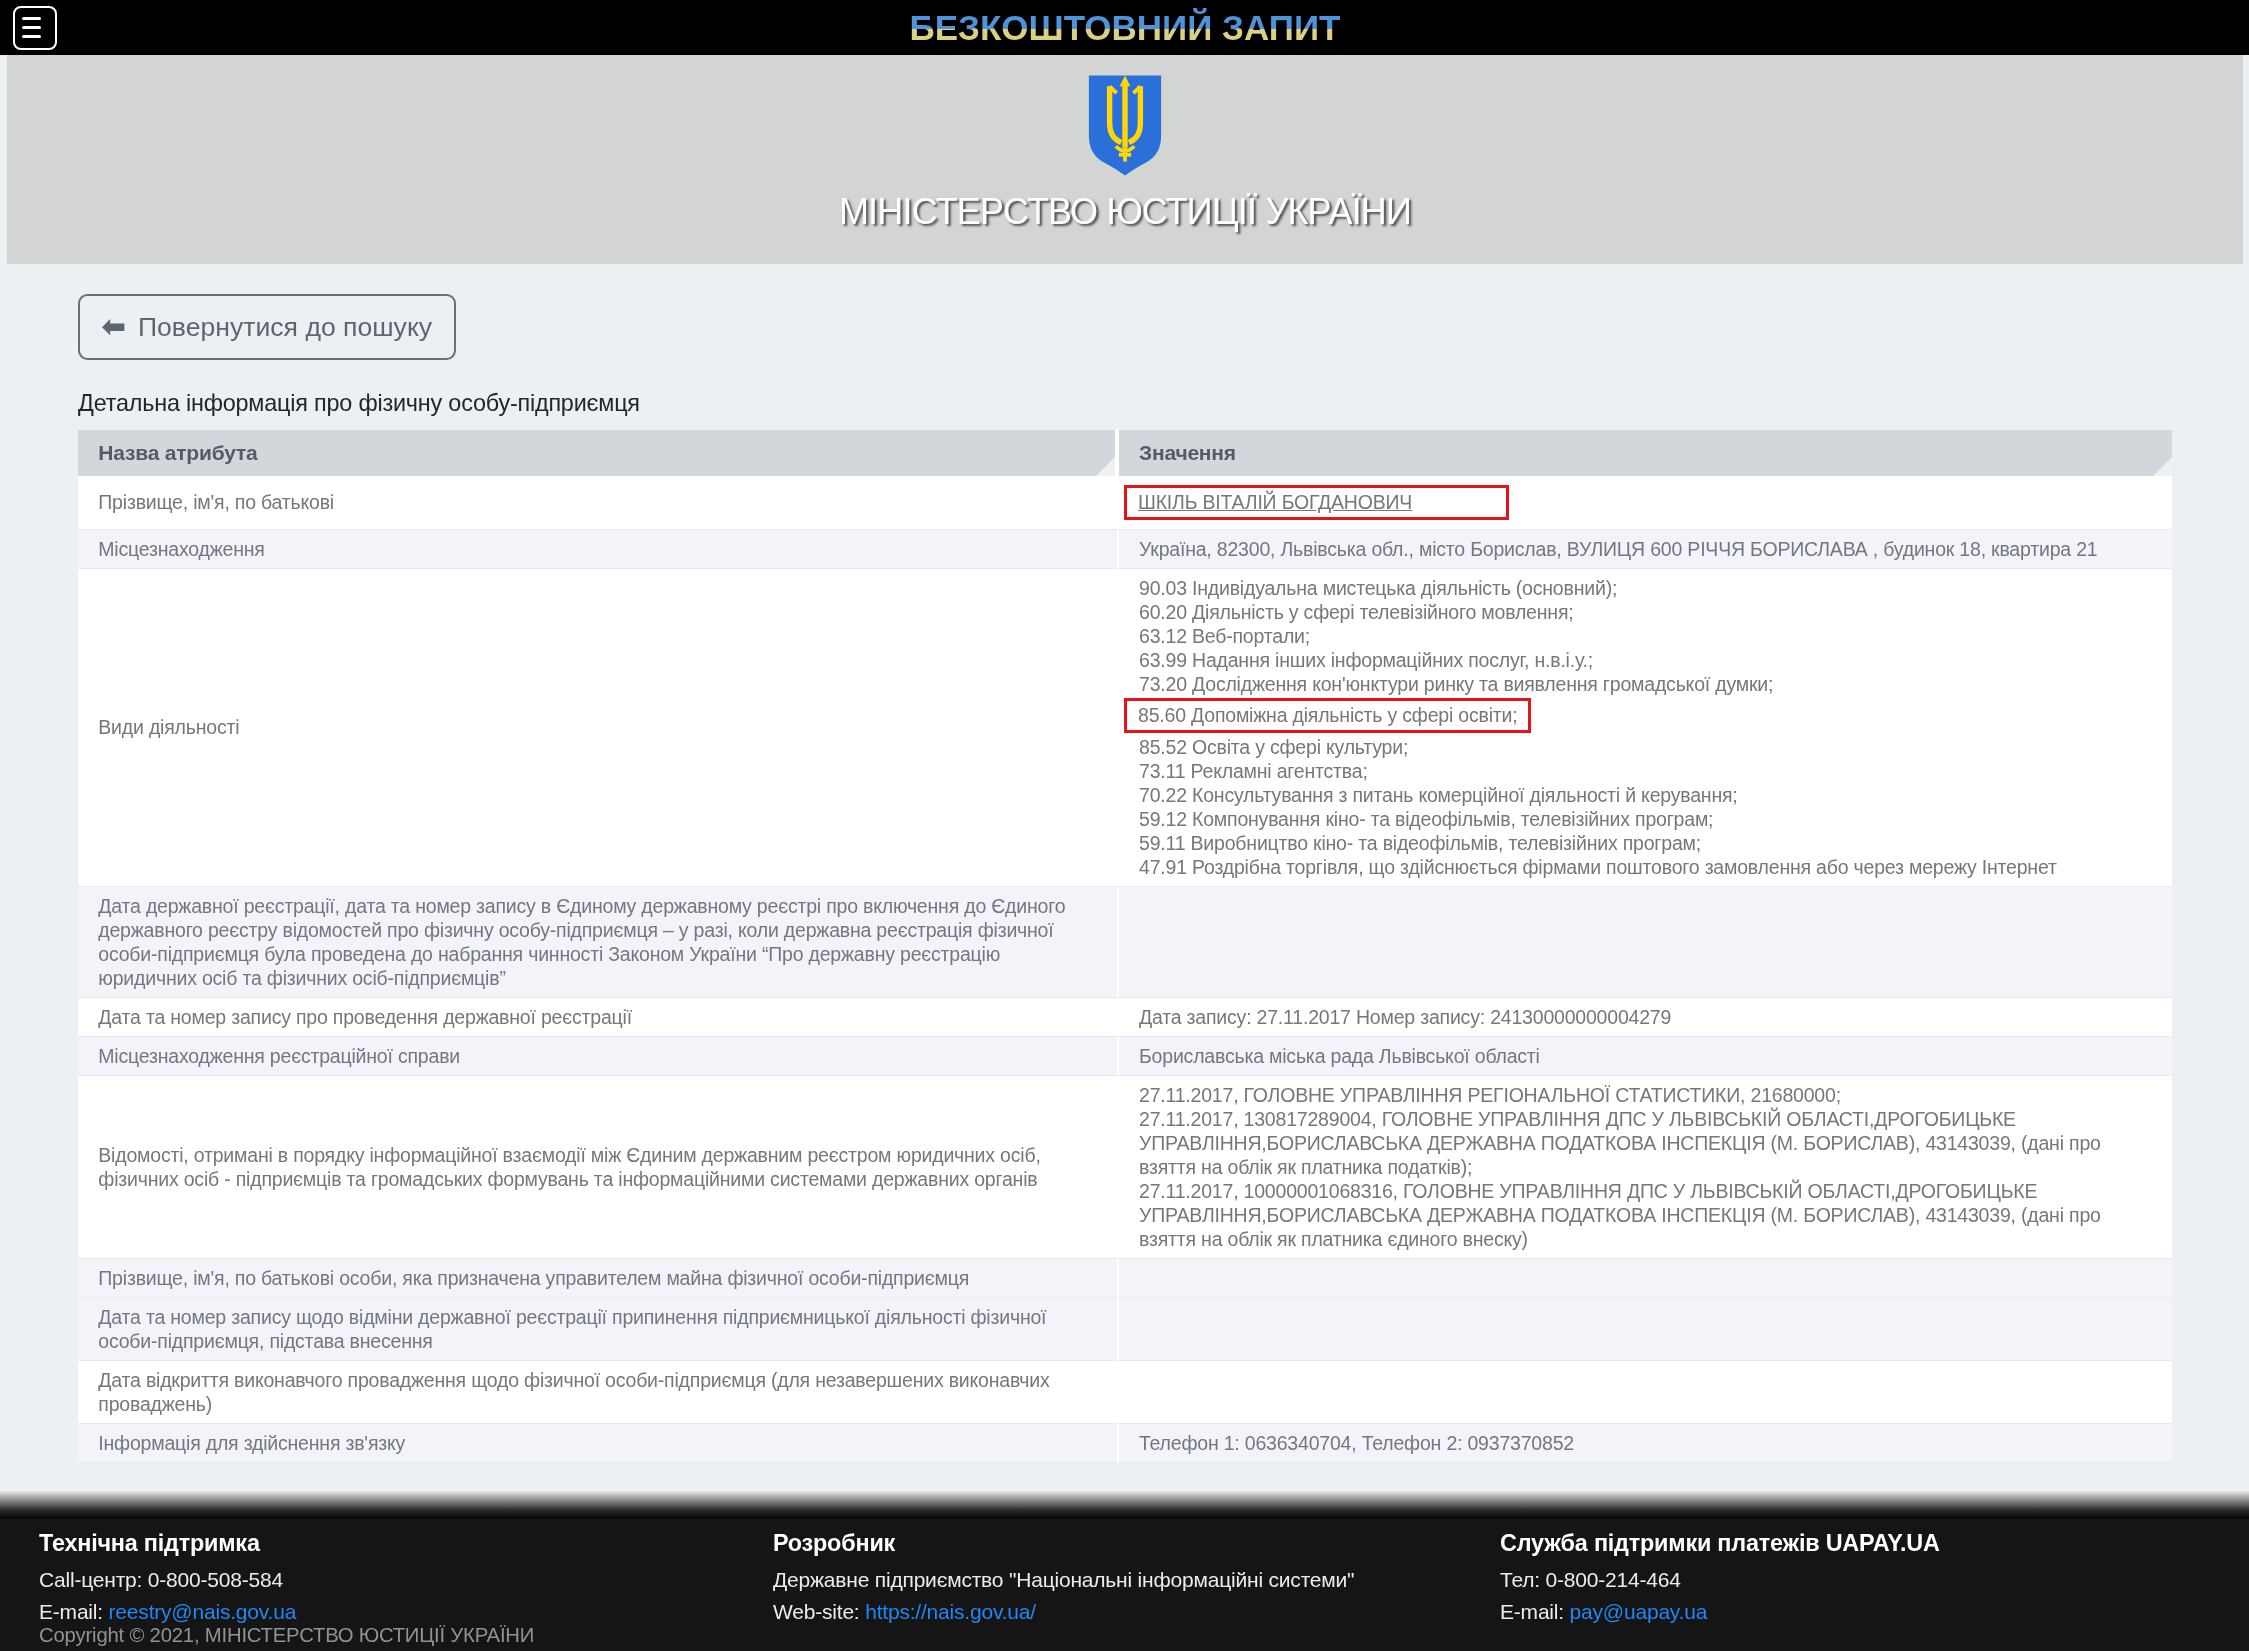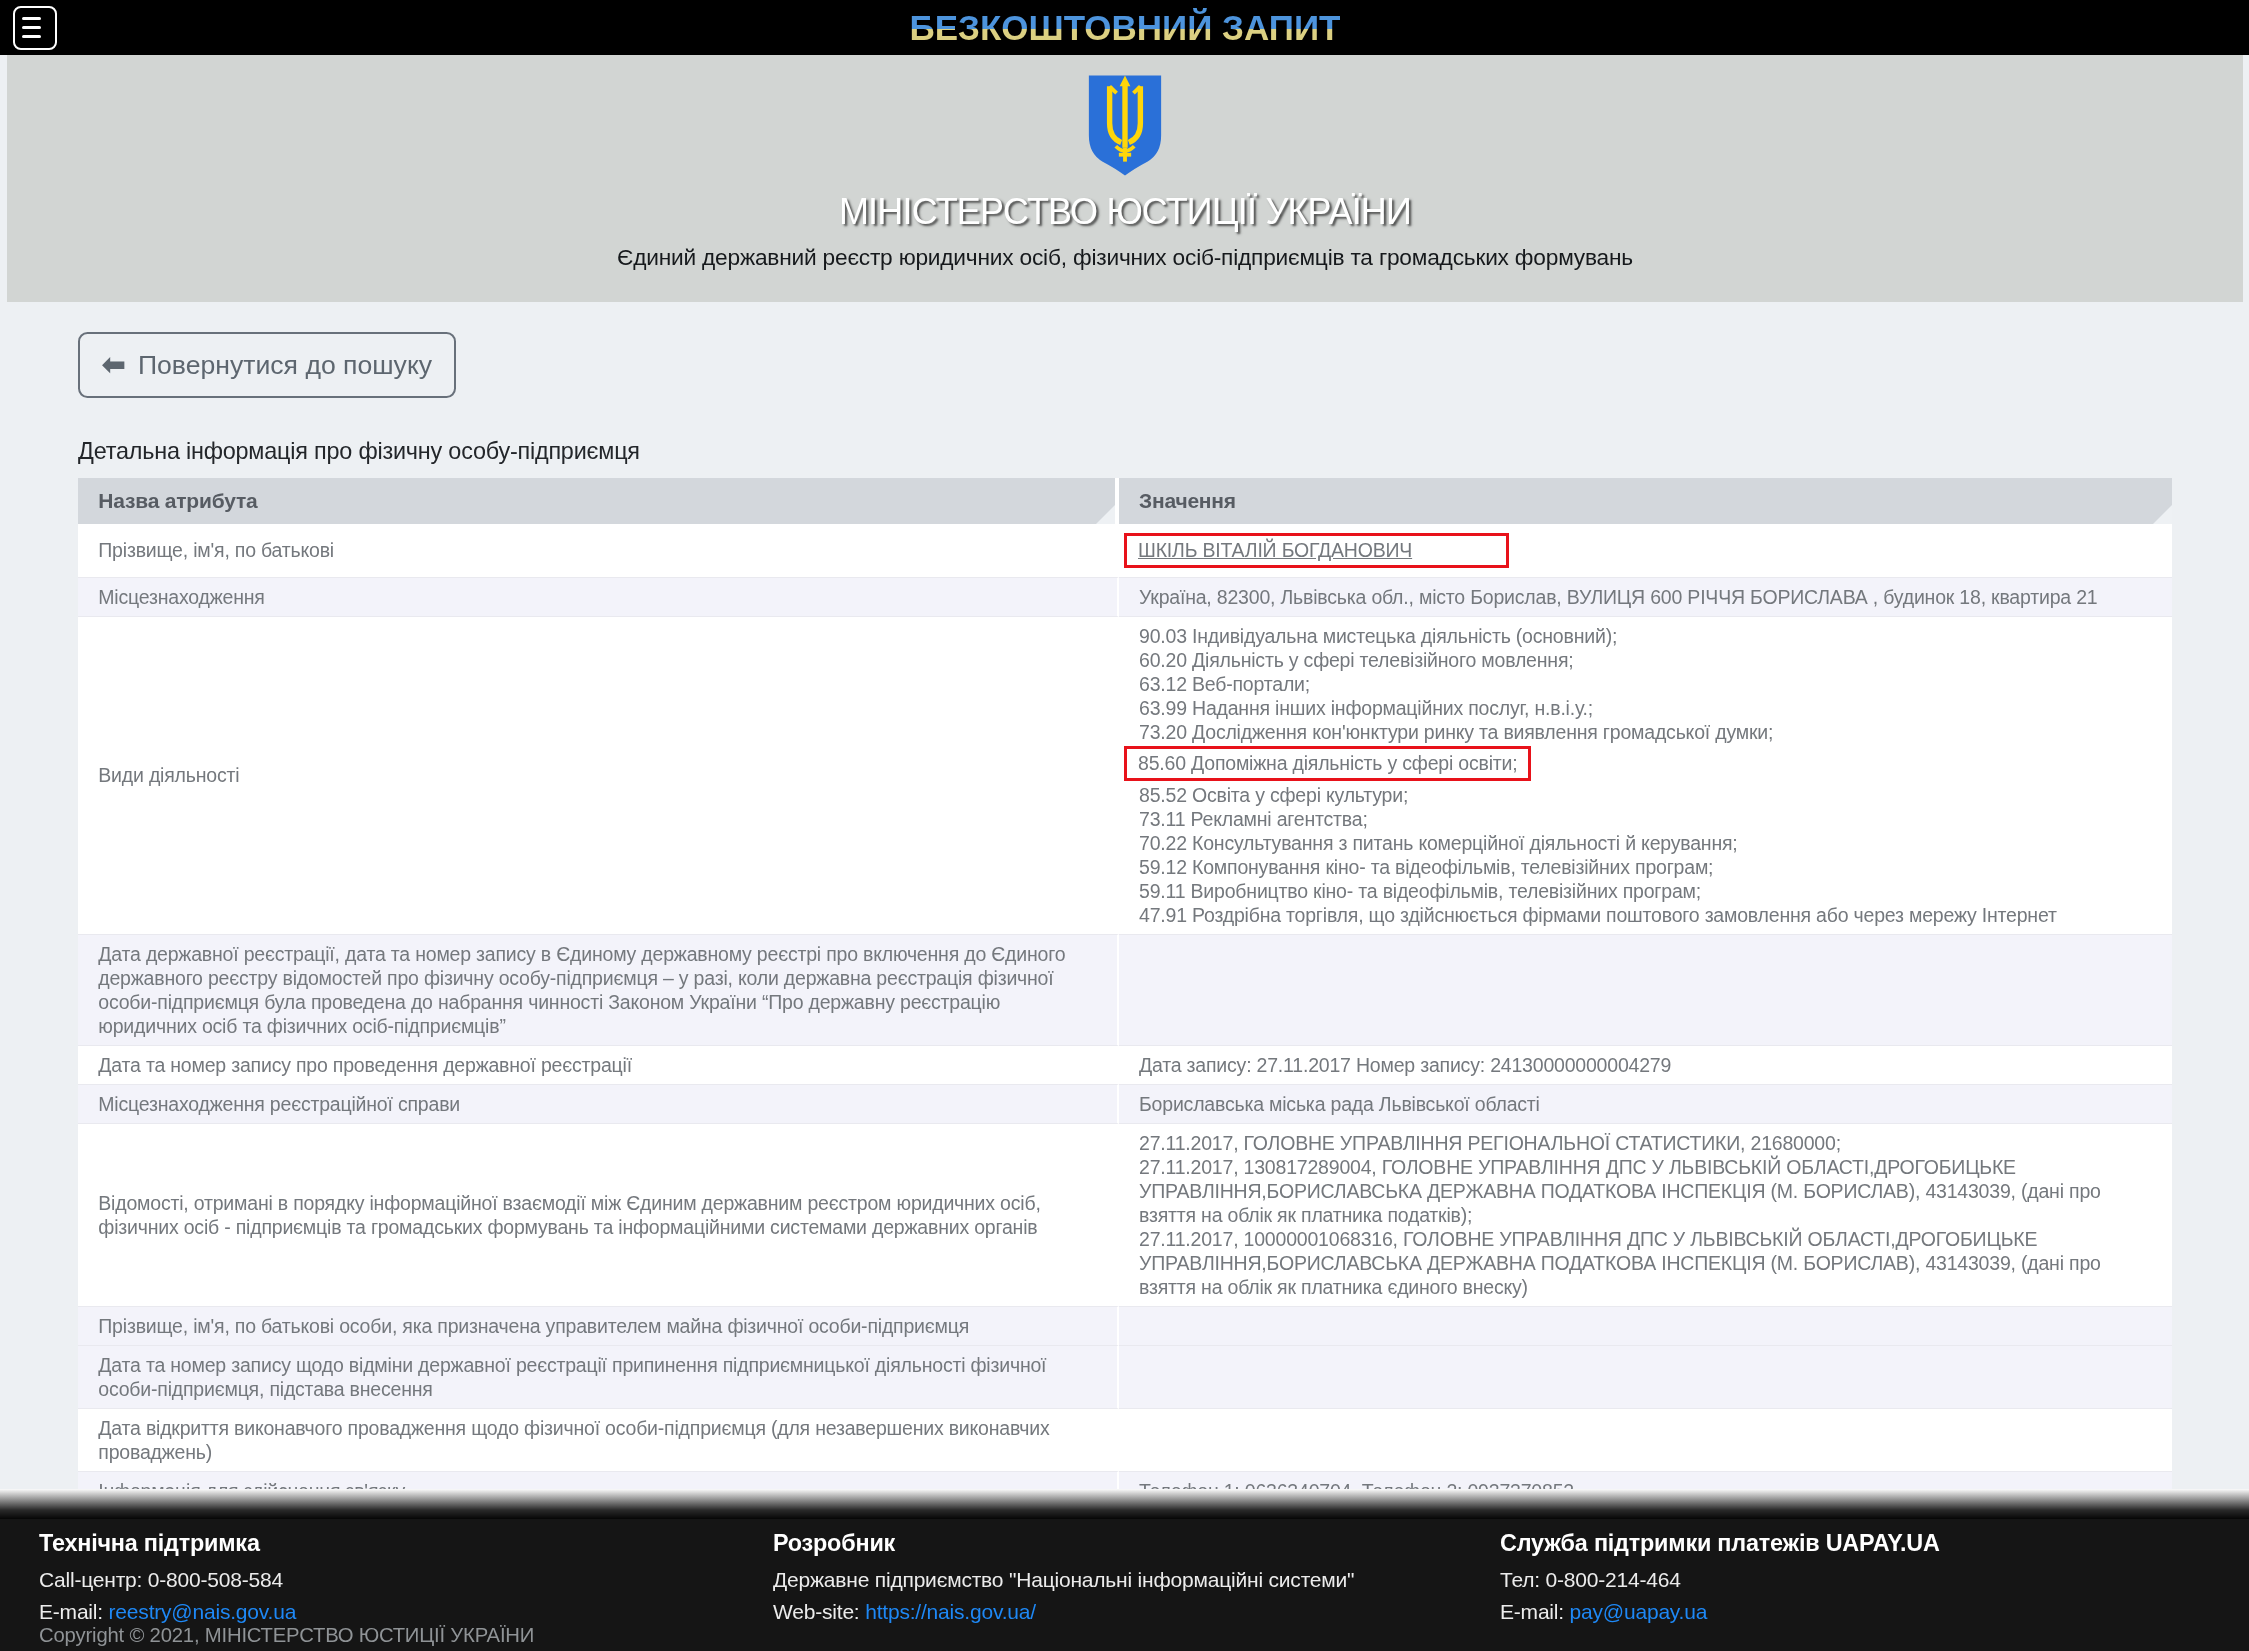--- a/index.html
+++ b/index.html
@@ -29,21 +29,21 @@
     text-shadow:2.3px 2.3px 2.3px rgba(45,45,45,.8);letter-spacing:-0.8px;}
   .registry{margin-top:11px;font-size:22.7px;color:#16191c;}
   
   .content{padding:0 78px;}
   .back-btn{
     margin-top:30px;display:inline-flex;align-items:center;gap:12.5px;
     border:2.3px solid #68707a;border-radius:9.4px;background:transparent;cursor:pointer;
     color:#5d666f;font-size:26.6px;padding:15.6px 22px;font-family:inherit;
   }
   .back-arrow{font-weight:bold;font-size:28px;line-height:1;}
-  .page-title{margin-top:40px;font-size:23.4px;color:#23262a;}
+  .page-title{margin-top:30px;font-size:23.4px;color:#23262a;}
   
   table.attrs{margin-top:12.5px;width:100%;border-collapse:separate;border-spacing:0;}
   th{
     background:#d3d7dc;color:#575c63;font-size:21px;font-weight:bold;text-align:left;
     padding:11px 20.3px;position:relative;
   }
   th.col-name{width:49.7%;border-right:4.7px solid #fff;}
   th::after{
     content:"";position:absolute;right:0;bottom:0;width:0;height:0;
     border-bottom:19px solid #eef1f4;border-left:19px solid transparent;
@@ -96,21 +96,20 @@
     <g stroke="#ffd60a" stroke-width="5" fill="none">
       <path d="M30 16 L39 25"></path>
       <path d="M70 16 L61 25"></path>
       <path d="M38 94 Q50 106 62 94"></path>
       <path d="M50 96 V114"></path>
       <path d="M42 105 H58"></path>
     </g>
     <path d="M50 2 L43 16 H57 Z" fill="#ffd60a"></path>
   </svg>
   <div class="ministry">МІНІСТЕРСТВО ЮСТИЦІЇ УКРАЇНИ</div>
-  <div class="registry">Єдиний державний реєстр юридичних осіб, фізичних осіб-підприємців та громадських формувань</div>
 </div>
 
 <div class="content">
   <button class="back-btn">
     <span class="back-arrow">⬅</span>
     <span>Повернутися до пошуку</span>
   </button>
 
   <div class="page-title">Детальна інформація про фізичну особу-підприємця</div>
 

